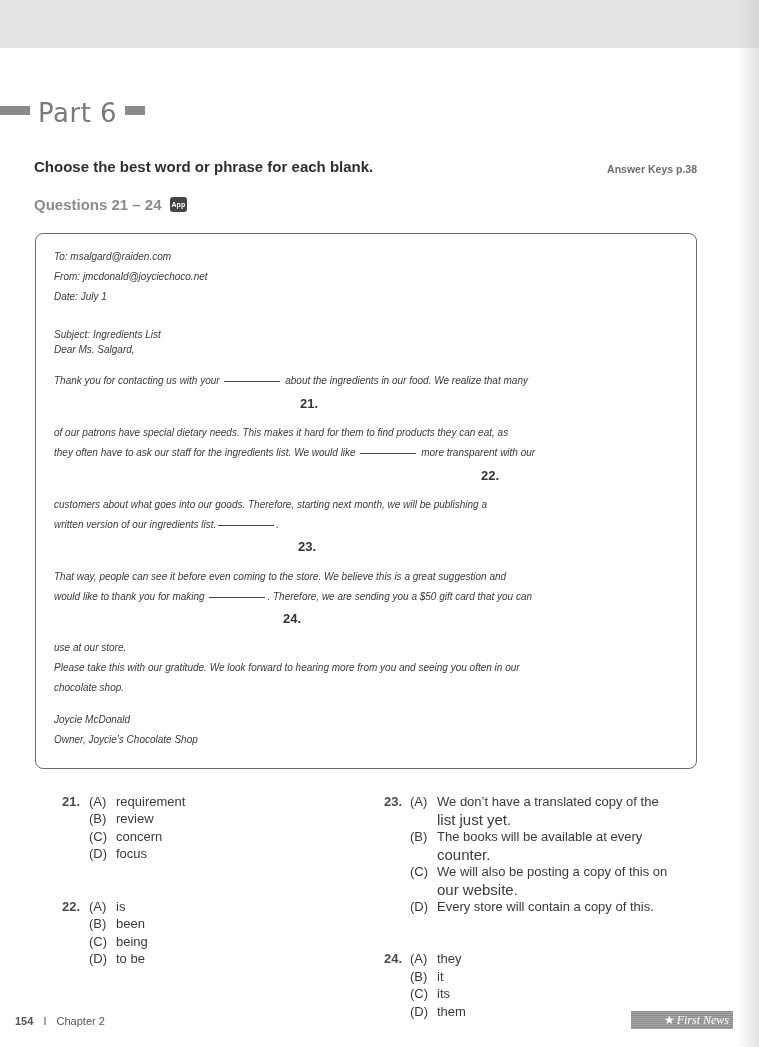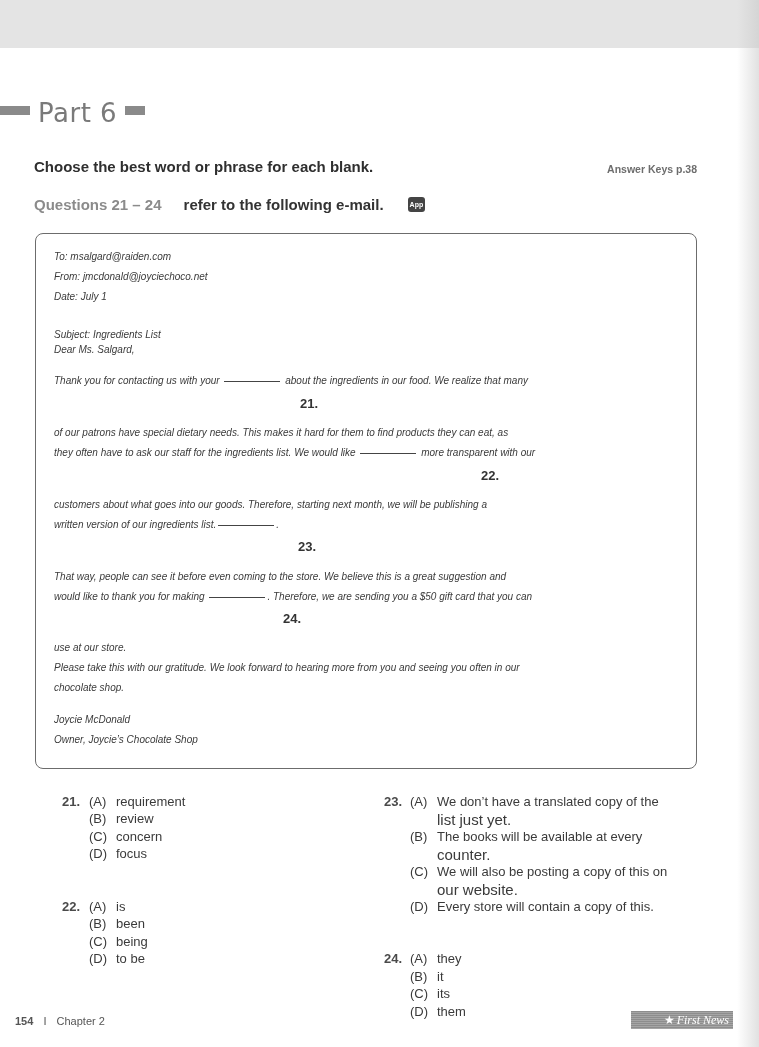--- a/index.html
+++ b/index.html
@@ -37,21 +37,21 @@
       position: absolute; left: 34px; top: 158px;
       font-size: 15px; font-weight: bold; color: #2f2f2f;
     }
     .answer-keys {
       position: absolute; right: 62px; top: 163px;
       font-size: 10.5px; font-weight: bold; color: #6d6d6d;
     }
     .questions-heading {
       position: absolute; left: 34px; top: 196px;
       font-size: 15px; font-weight: bold; color: #333;
-      display: flex; align-items: center; gap: 22px;
+      display: flex; align-items: center; gap: 6px;
     }
     .questions-heading .range { color: #8b8b8b; }
     .app-badge {
       display: inline-block; background: #444; color: #fff;
       font-size: 7px; font-weight: bold; border-radius: 3px;
       padding: 3px 2px; line-height: 9px; margin-left: 2px;
     }
 
     .email-box {
       position: absolute; left: 35px; top: 233px; width: 662px; height: 536px;
@@ -95,21 +95,20 @@
   <span class="part-bar-left"></span>
   <span class="part-text">Part 6</span>
   <span class="part-bar-right"></span>
 </div>
 
 <div class="instruction">Choose the best word or phrase for each blank.</div>
 <div class="answer-keys">Answer Keys p.38</div>
 
 <div class="questions-heading">
   <span class="range">Questions 21 – 24</span>
-  <span>refer to the following e-mail.</span>
   <span class="app-badge">App</span>
 </div>
 
 <div class="email-box"></div>
 
 <div class="email-line" style="top:251px">To: msalgard@raiden.com</div>
 <div class="email-line" style="top:271px">From: jmcdonald@joyciechoco.net</div>
 <div class="email-line" style="top:291px">Date: July 1</div>
 <div class="email-line" style="top:329px">Subject: Ingredients List</div>
 <div class="email-line" style="top:344px">Dear Ms. Salgard,</div>

